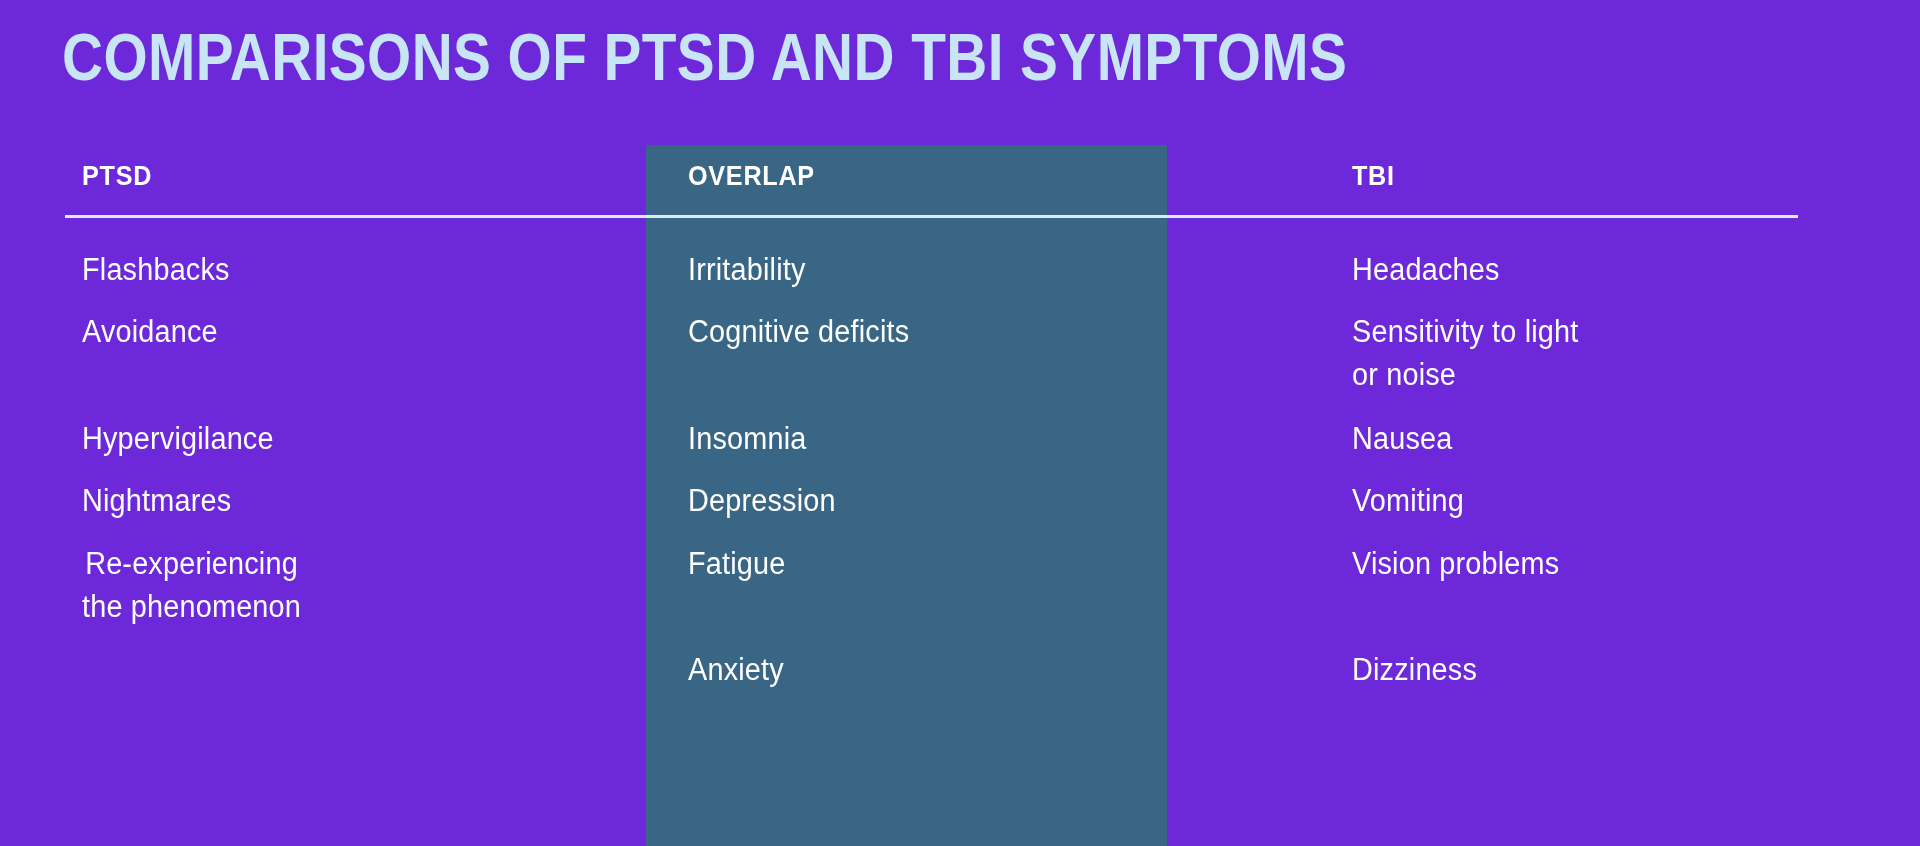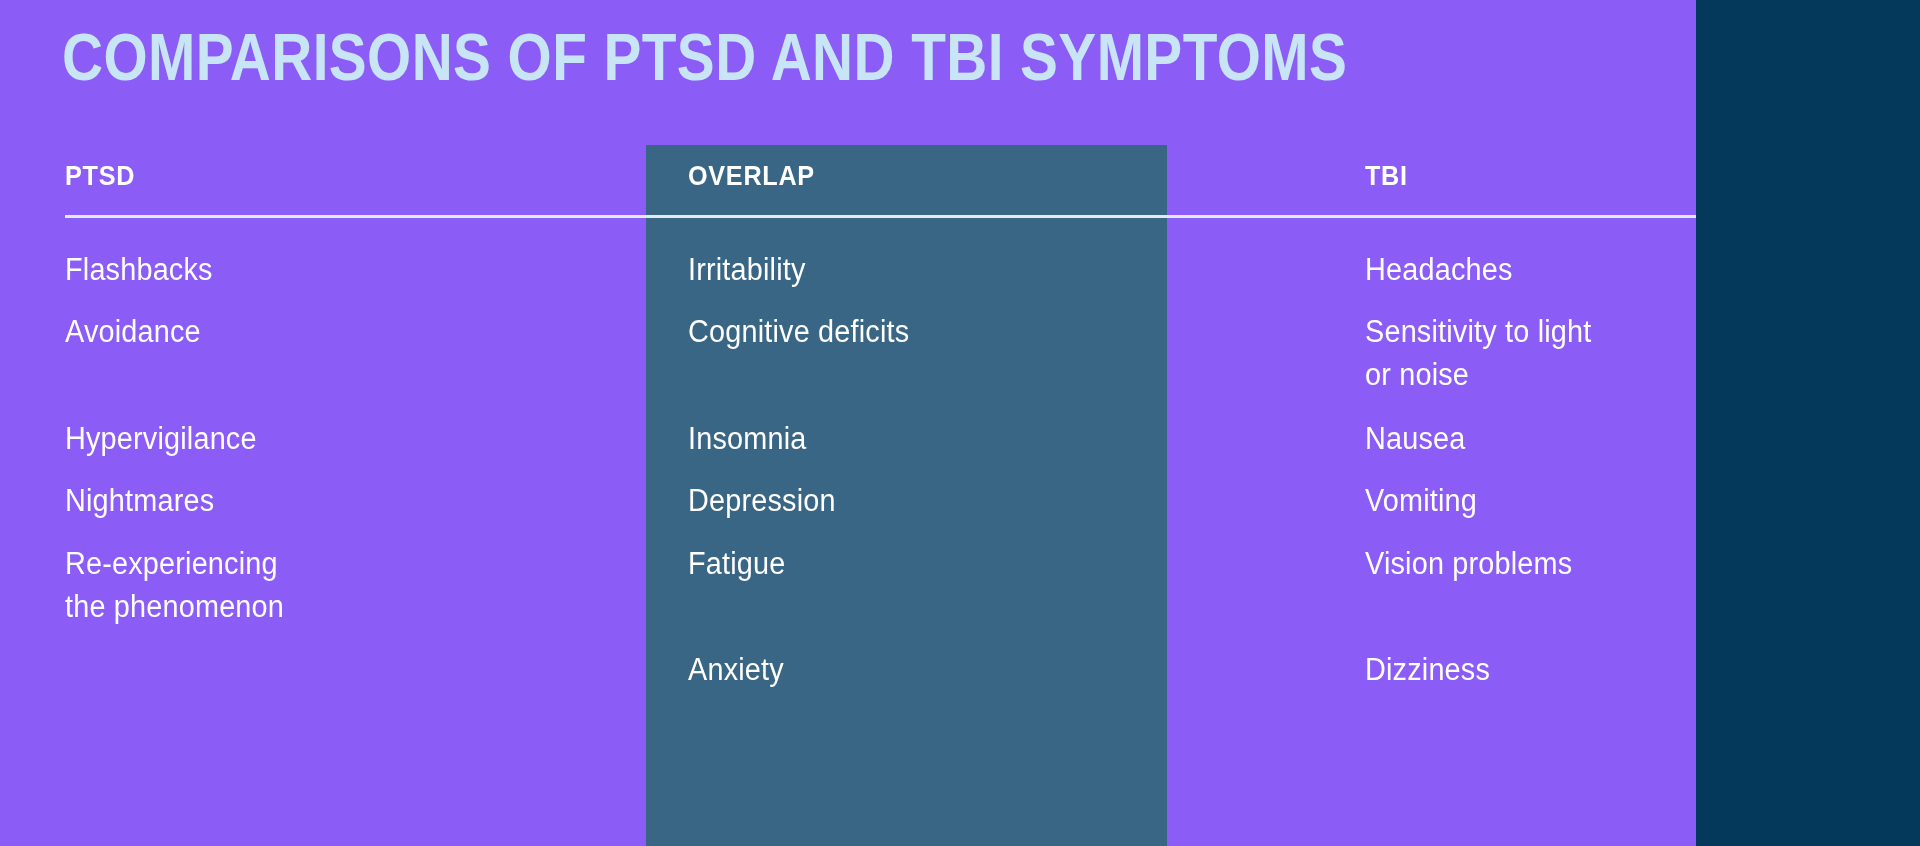--- a/index.html
+++ b/index.html
@@ -6,23 +6,23 @@
   html, body {
     margin: 0;
     padding: 0;
     background: #05395c;
   }
   body {
     font-family: "Liberation Sans", sans-serif;
   }
   #infographic {
     position: relative;
-    width: 1696px;
+    width: 1920px;
     height: 846px;
-    background: #8b5cf6;
+    background: #6d28d9;
     overflow: hidden;
   }
   
   #overlap-band {
     position: absolute;
     left: 646px;
     top: 145px;
     width: 521px;
     height: 701px;
     background: #3a6685;
@@ -46,23 +46,23 @@
     left: 0;
     top: 0;
     width: 1920px;
     height: 846px;
   }
   .col {
     position: absolute;
     top: 0;
     height: 846px;
   }
-  .col-ptsd  { left: 65px;   width: 560px; }
+  .col-ptsd  { left: 82px;   width: 560px; text-align: center; }
   .col-over  { left: 688px;  width: 460px; text-decoration: underline; }
-  .col-tbi   { left: 1352px; width: 460px; margin-left: 13px; }
+  .col-tbi   { left: 1352px; width: 460px; }
 
   .col-header {
     position: absolute;
     top: 160px;
     color: #ffffff;
     font-size: 28px;
     font-weight: 700;
     letter-spacing: 0.8px;
     transform: scaleX(0.9);
     transform-origin: left top;

